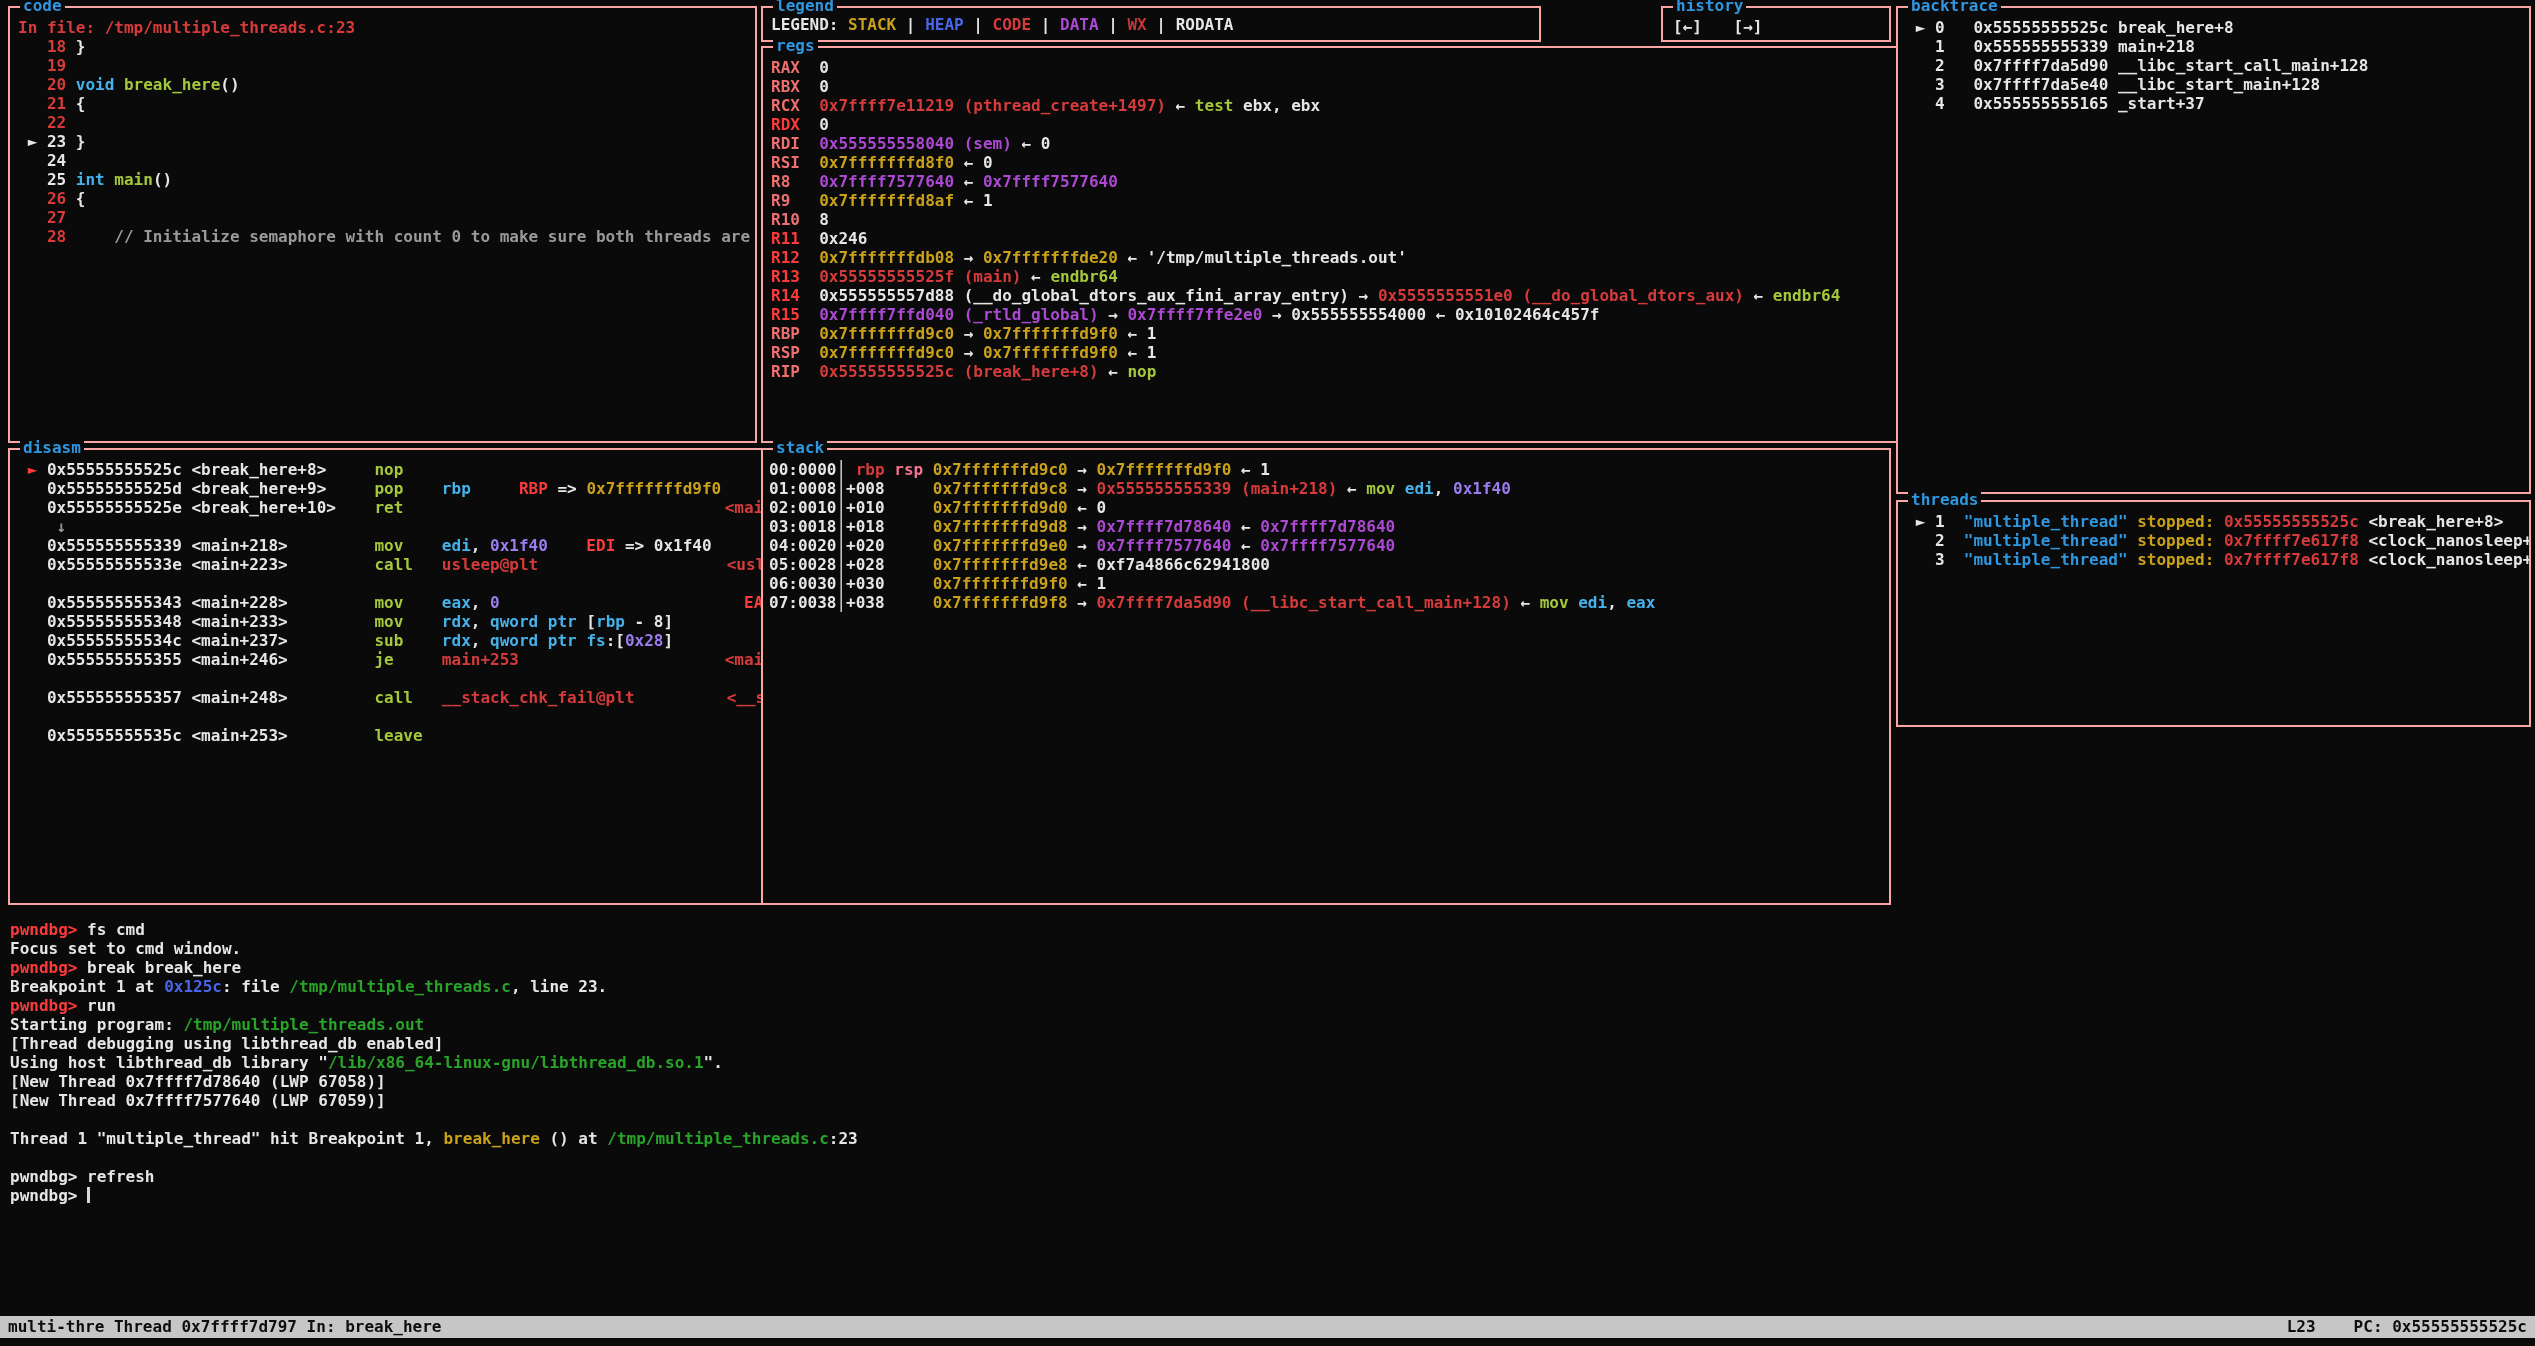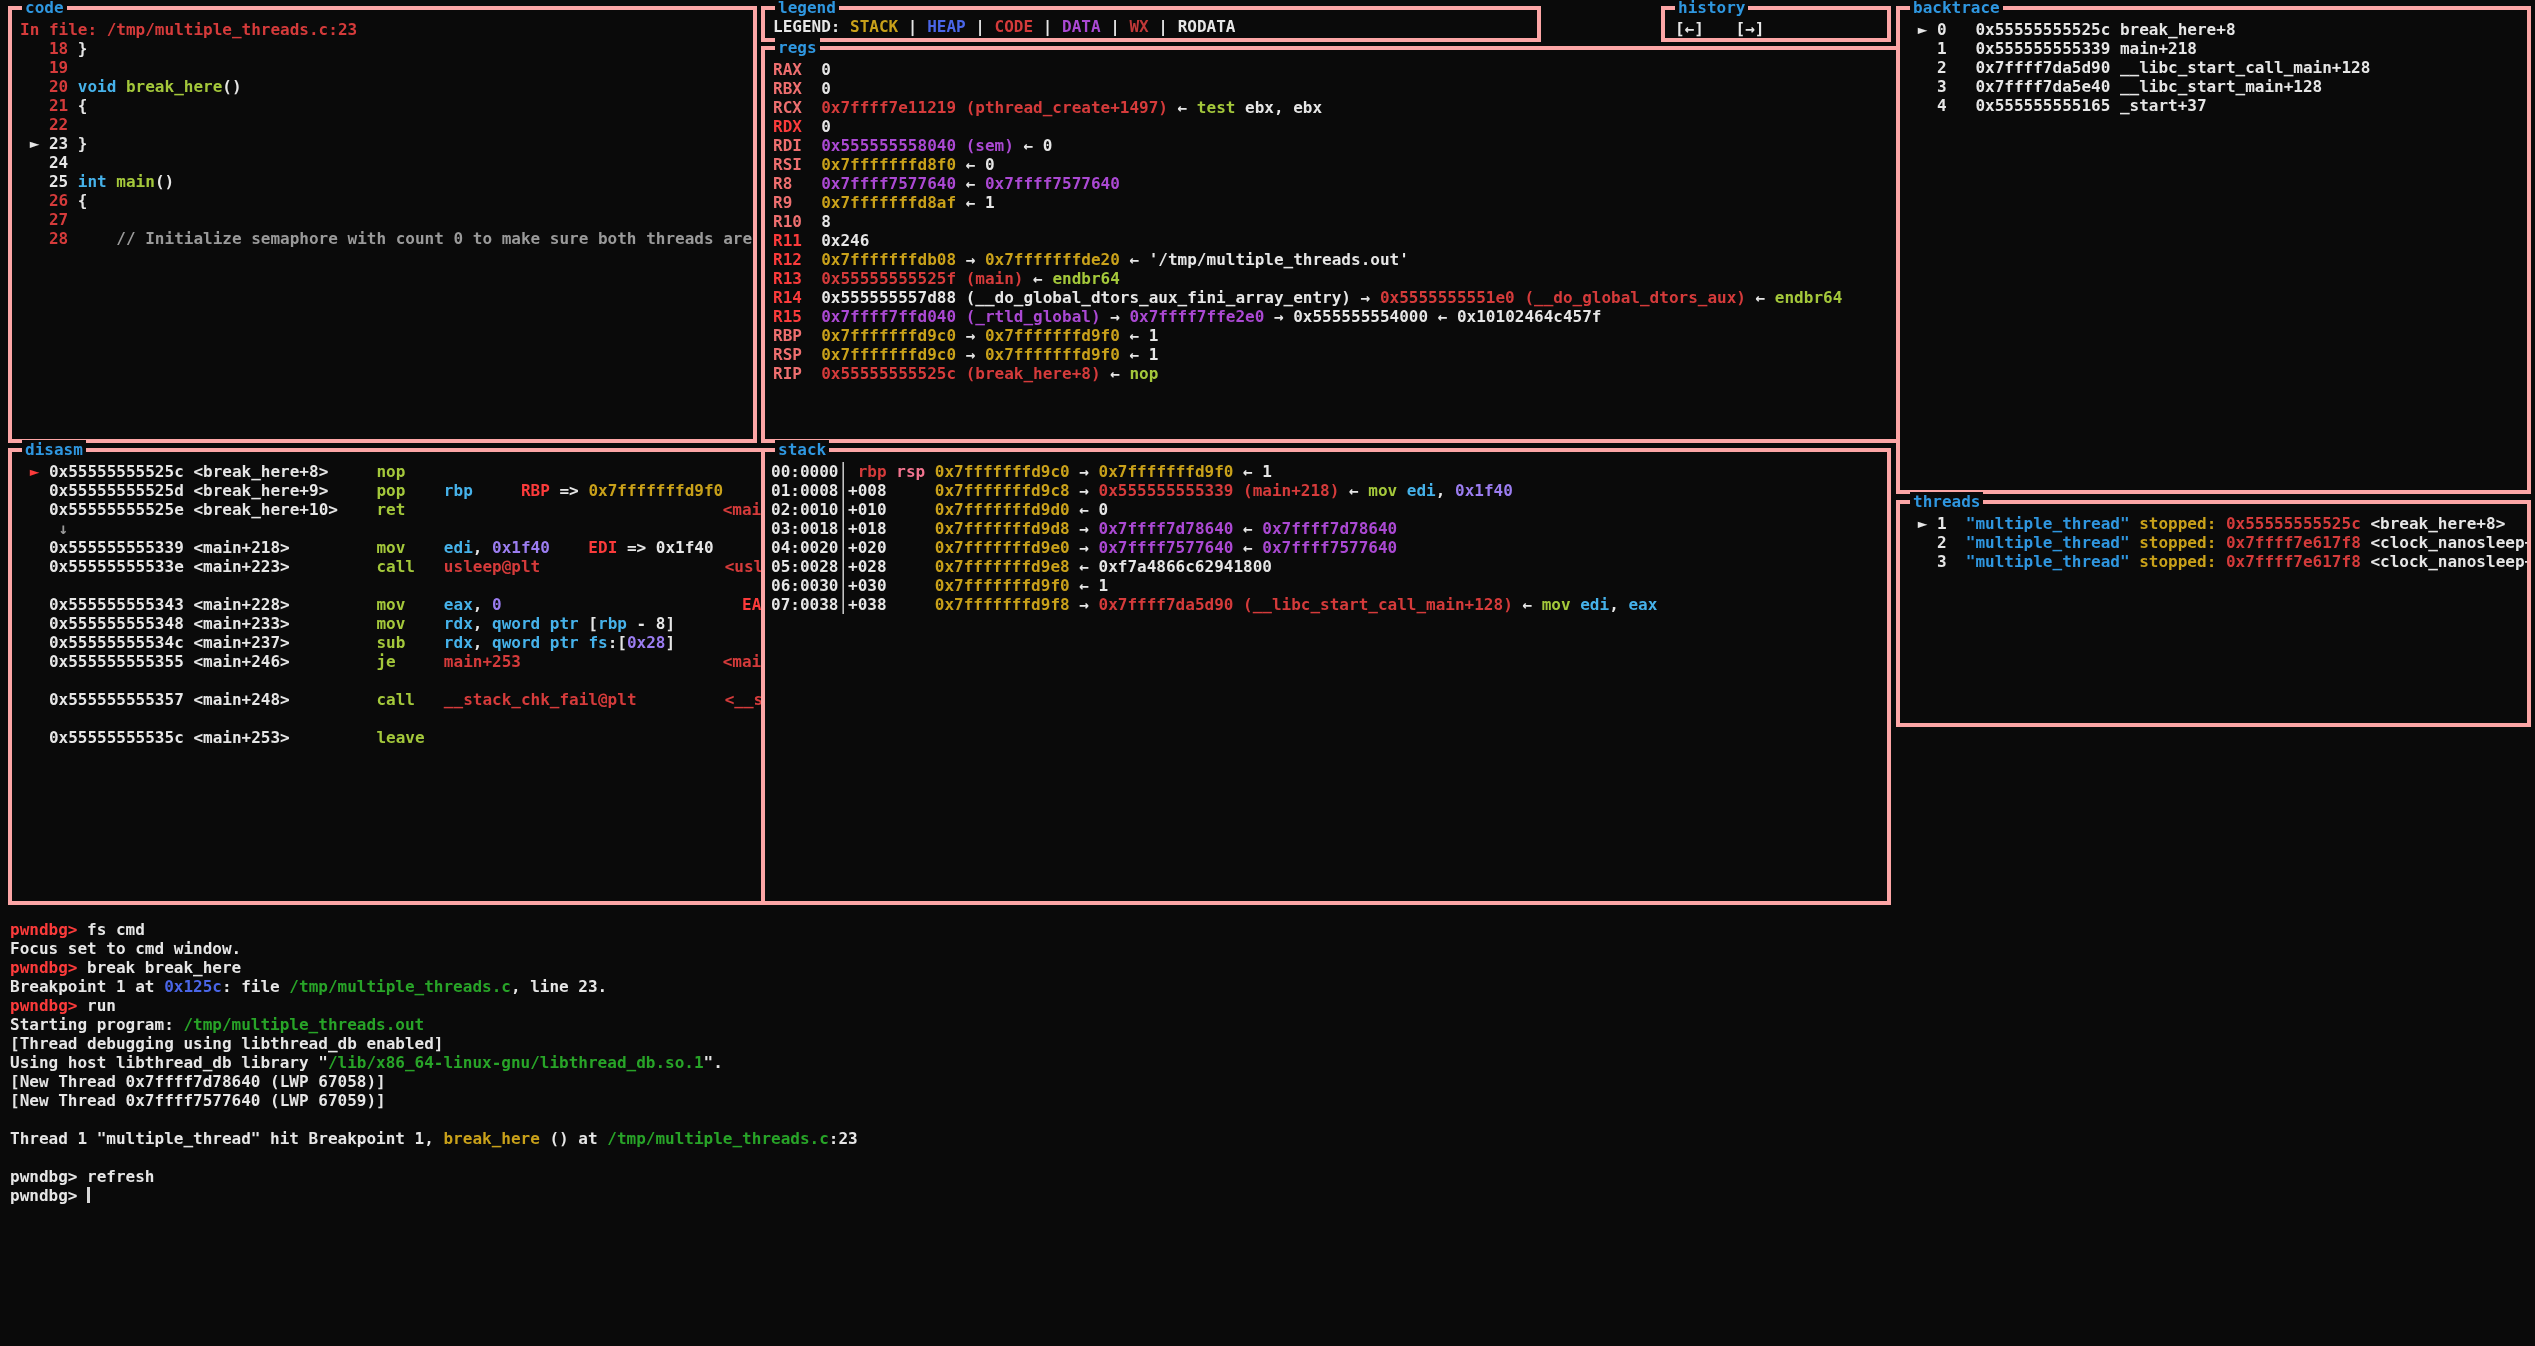--- a/index.html
+++ b/index.html
@@ -1,18 +1,18 @@
 <!DOCTYPE html>
 <html><head>
 <meta charset="utf-8">
 <style>
   html,body{margin:0;padding:0;background:#070707;}
   .screen{position:relative;width:2535px;height:1346px;background:#0a0a0a;overflow:hidden;
           font-family:"DejaVu Sans Mono",monospace;font-weight:bold;}
-  .panel{position:absolute;border:4px solid #fca5a5;box-sizing:border-box;background:#0a0a0a;}
+  .panel{position:absolute;border:2px solid #fca5a5;box-sizing:border-box;background:#0a0a0a;}
   .ptitle{position:absolute;top:-12px;left:10px;background:#0a0a0a;color:#2f97e0;
           font-size:16px;line-height:20px;padding:0 3px;font-weight:bold;}
   .lines{white-space:pre;font-size:16px;line-height:19px;color:#e6e6e6;
          overflow:hidden;height:100%;padding:10px 6px 12px 8px;box-sizing:border-box;}
   .line{height:19px;position:relative;}
   .line span.right{position:absolute;top:0;}
   .c-w{color:#e6e6e6}.c-gy{color:#9a9a9a}.c-r{color:#d53b3b}.c-rr{color:#fb3b3b}
   .c-sal{color:#ee6f6f}.c-pk{color:#f2748f}.c-y{color:#c9a11a}.c-pu{color:#ab49d3}
   .c-vi{color:#9b7df0}.c-b{color:#46b2ea}.c-bb{color:#4a66e8}.c-g{color:#a4c83b}
   .c-gg{color:#28a428}.c-tb{color:#2f97e0}.c-dr{color:#c13838}
@@ -69,14 +69,21 @@
   </div>
 
   <div class="panel" style="left:1896px;top:500px;width:635px;height:227px;">
     <span class="ptitle">threads</span>
     <div class="lines"><div class="line"><span class="c-w"> ► 1  </span><span class="c-tb">"multiple_thread"</span><span class="c-w"> </span><span class="c-y">stopped:</span><span class="c-w"> </span><span class="c-r">0x55555555525c</span><span class="c-w"> </span><span class="c-w">&lt;break_here+8&gt;</span></div><div class="line"><span class="c-w">   2  </span><span class="c-tb">"multiple_thread"</span><span class="c-w"> </span><span class="c-y">stopped:</span><span class="c-w"> </span><span class="c-r">0x7ffff7e617f8</span><span class="c-w"> </span><span class="c-w">&lt;clock_nanosleep+20</span></div><div class="line"><span class="c-w">   3  </span><span class="c-tb">"multiple_thread"</span><span class="c-w"> </span><span class="c-y">stopped:</span><span class="c-w"> </span><span class="c-r">0x7ffff7e617f8</span><span class="c-w"> </span><span class="c-w">&lt;clock_nanosleep+20</span></div></div>
   </div>
 
 
   <div class="terminal lines" style="padding:0;"><div class="line"><span class="c-rr">pwndbg&gt;</span><span class="c-w"> fs cmd</span></div><div class="line"><span class="c-w">Focus set to cmd window.</span></div><div class="line"><span class="c-rr">pwndbg&gt;</span><span class="c-w"> break break_here</span></div><div class="line"><span class="c-w">Breakpoint 1 at </span><span class="c-bb">0x125c</span><span class="c-w">: file </span><span class="c-gg">/tmp/multiple_threads.c</span><span class="c-w">, line 23.</span></div><div class="line"><span class="c-rr">pwndbg&gt;</span><span class="c-w"> run</span></div><div class="line"><span class="c-w">Starting program: </span><span class="c-gg">/tmp/multiple_threads.out</span></div><div class="line"><span class="c-w">[Thread debugging using libthread_db enabled]</span></div><div class="line"><span class="c-w">Using host libthread_db library "</span><span class="c-gg">/lib/x86_64-linux-gnu/libthread_db.so.1</span><span class="c-w">".</span></div><div class="line"><span class="c-w">[New Thread 0x7ffff7d78640 (LWP 67058)]</span></div><div class="line"><span class="c-w">[New Thread 0x7ffff7577640 (LWP 67059)]</span></div><div class="line"></div><div class="line"><span class="c-w">Thread 1 "multiple_thread" hit Breakpoint 1, </span><span class="c-y">break_here</span><span class="c-w"> () at </span><span class="c-gg">/tmp/multiple_threads.c</span><span class="c-w">:23</span></div><div class="line"></div><div class="line"><span class="c-w">pwndbg&gt; refresh</span></div><div class="line"><span class="c-w">pwndbg&gt; </span><span class="cursor"></span></div></div>
 
+  <div class="statusbar">
+    <span>multi-thre Thread 0x7ffff7d797 In: break_here</span>
+    <span class="rightgrp">
+      <span>L23</span>
+      <span>PC: 0x55555555525c</span>
+    </span>
+  </div>
 
 </div>
 
 </body></html>

